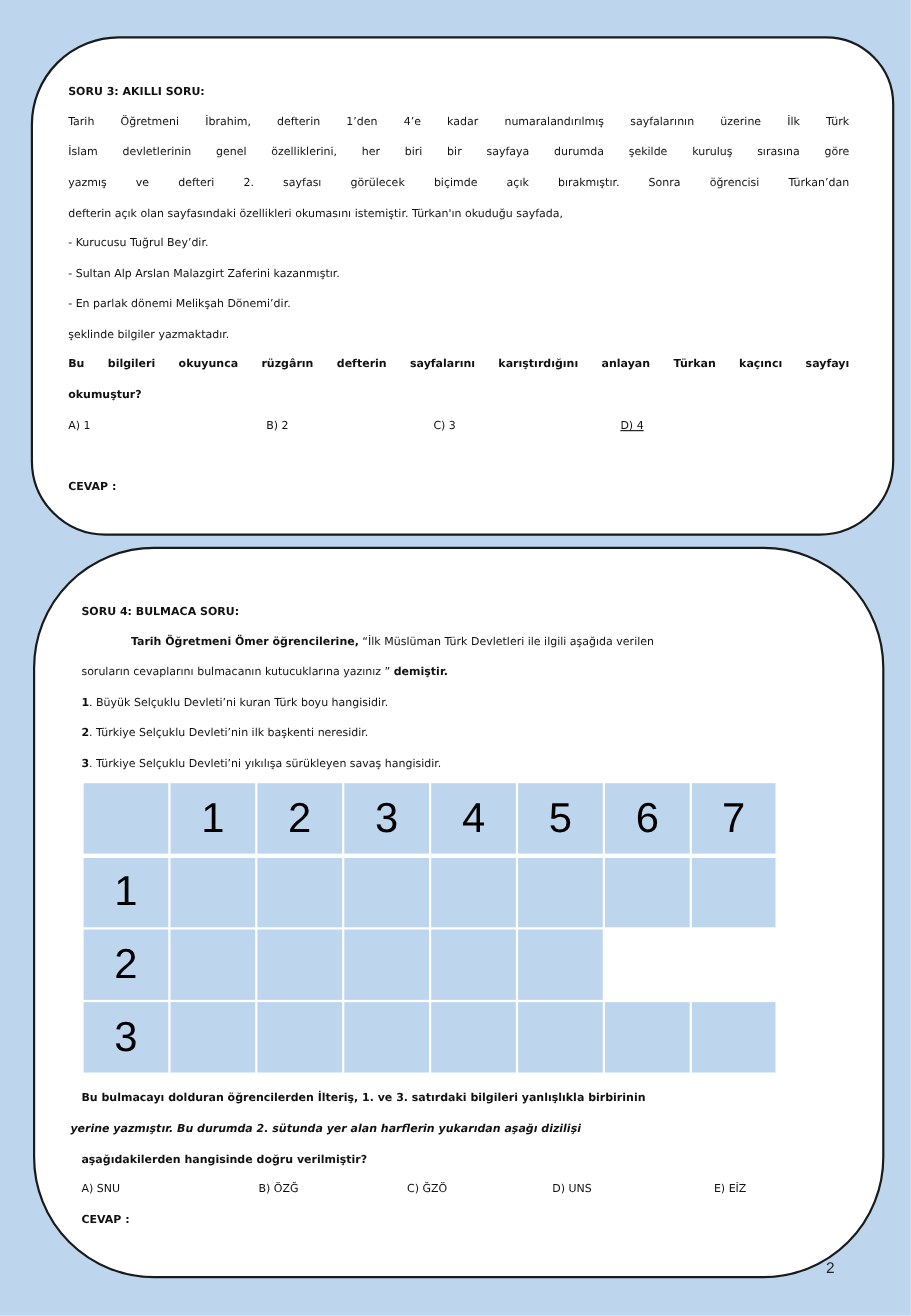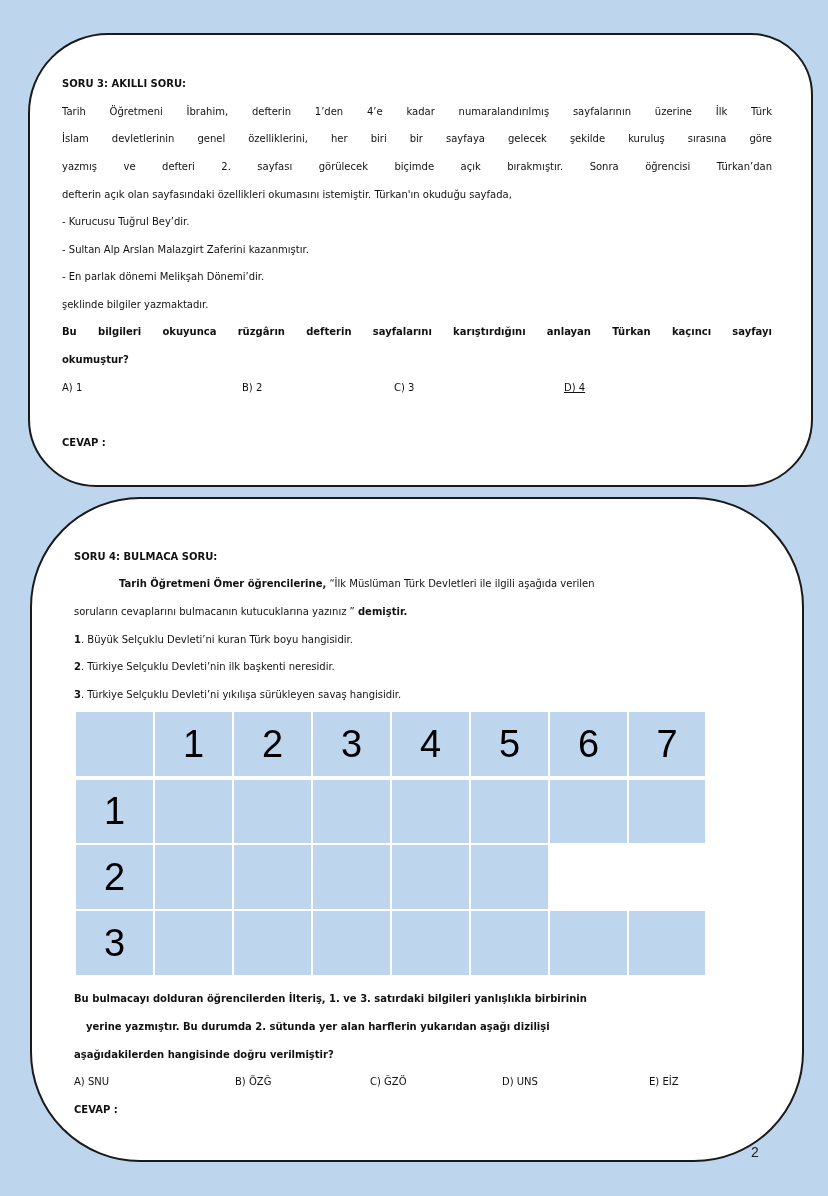--- a/index.html
+++ b/index.html
@@ -16,21 +16,21 @@
   .cell{position:absolute;background:#bdd6ee;display:flex;align-items:center;justify-content:center;
         font-family:"Liberation Sans", sans-serif;font-size:38px;color:#000;}
   .pagenum{position:absolute;left:751px;top:1144px;font-family:"Liberation Sans", sans-serif;font-size:14px;color:#222;}
 </style>
 </head>
 <body>
 
 <div class="card" id="card1"></div>
 <div class="t b" style="left:62px;top:74px;">SORU 3: AKILLI SORU:</div>
 <div class="t just" style="left:62px;top:102px;width:710px;">Tarih Öğretmeni İbrahim, defterin 1’den 4’e kadar numaralandırılmış sayfalarının üzerine İlk Türk</div>
-<div class="t just" style="left:62px;top:129px;width:710px;">İslam devletlerinin genel özelliklerini, her biri bir sayfaya gelecek şekilde kuruluş sırasına göre</div>
+<div class="t just" style="left:62px;top:129px;width:710px;">İslam devletlerinin genel özelliklerini, her biri bir sayfaya durumda şekilde kuruluş sırasına göre</div>
 <div class="t just" style="left:62px;top:157px;width:710px;">yazmış ve defteri 2. sayfası görülecek biçimde açık bırakmıştır. Sonra öğrencisi Türkan’dan</div>
 <div class="t" style="left:62px;top:185px;">defterin açık olan sayfasındaki özellikleri okumasını istemiştir. Türkan'ın okuduğu sayfada,</div>
 <div class="t i" style="left:62px;top:212px;">- Kurucusu Tuğrul Bey’dir.</div>
 <div class="t i" style="left:62px;top:240px;">- Sultan Alp Arslan Malazgirt Zaferini kazanmıştır.</div>
 <div class="t i" style="left:62px;top:267px;">- En parlak dönemi Melikşah Dönemi’dir.</div>
 <div class="t i" style="left:62px;top:295px;">şeklinde bilgiler yazmaktadır.</div>
 <div class="t b just" style="left:62px;top:322px;width:710px;">Bu bilgileri okuyunca rüzgârın defterin sayfalarını karıştırdığını anlayan Türkan kaçıncı sayfayı</div>
 <div class="t b" style="left:62px;top:350px;">okumuştur?</div>
 <div class="t" style="left:62px;top:378px;">A)  1</div>
 <div class="t" style="left:232px;top:378px;margin-left:10px;">B) 2</div>
@@ -79,21 +79,21 @@
     <div class="cell" style="left: 79px; top: 199px; width: 77px; height: 64px;"></div>
     <div class="cell" style="left: 158px; top: 199px; width: 77px; height: 64px;"></div>
     <div class="cell" style="left: 237px; top: 199px; width: 77px; height: 64px;"></div>
     <div class="cell" style="left: 316px; top: 199px; width: 77px; height: 64px;"></div>
     <div class="cell" style="left: 395px; top: 199px; width: 77px; height: 64px;"></div>
     <div class="cell" style="left: 474px; top: 199px; width: 77px; height: 64px;"></div>
     <div class="cell" style="left: 553px; top: 199px; width: 76px; height: 64px;"></div>
   </div>
 
 <div class="t b" style="left:74px;top:989px;">Bu bulmacayı dolduran öğrencilerden İlteriş, 1. ve 3. satırdaki bilgileri yanlışlıkla birbirinin</div>
-<div class="t b" style="left:86px;top:1017px;">yerine yazmıştır. Bu durumda 2. sütunda yer alan harflerin yukarıdan aşağı dizilişi</div>
+<div class="t b" style="left:64px;top:1017px;font-style:italic;">yerine yazmıştır. Bu durumda 2. sütunda yer alan harflerin yukarıdan aşağı dizilişi</div>
 <div class="t b" style="left:74px;top:1045px;">aşağıdakilerden hangisinde doğru verilmiştir?</div>
 <div class="t" style="left:74px;top:1072px;">A)  SNU</div>
 <div class="t" style="left:235px;top:1072px;">B) ÖZĞ</div>
 <div class="t" style="left:370px;top:1072px;">C) ĞZÖ</div>
 <div class="t" style="left:502px;top:1072px;">D) UNS</div>
 <div class="t" style="left:649px;top:1072px;">E) EİZ</div>
 <div class="t b i" style="left:74px;top:1100px;">CEVAP :</div>
 
 <div class="pagenum">2</div>
 

